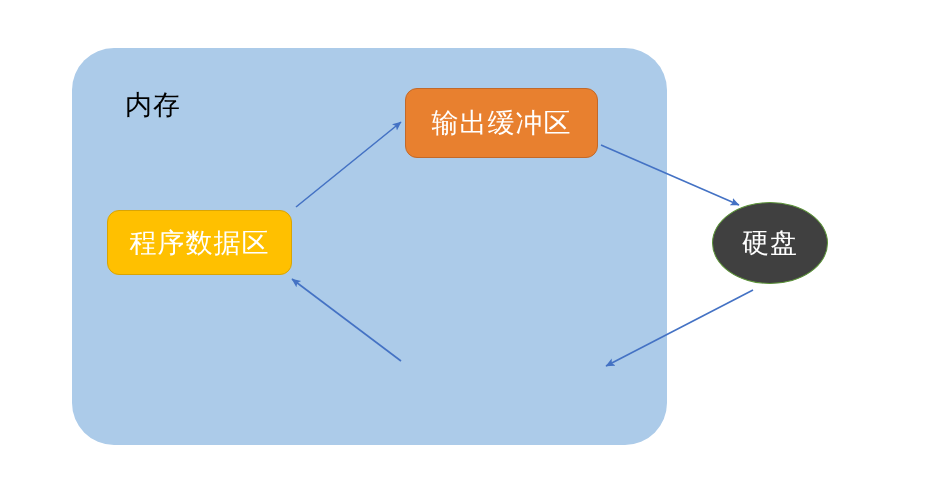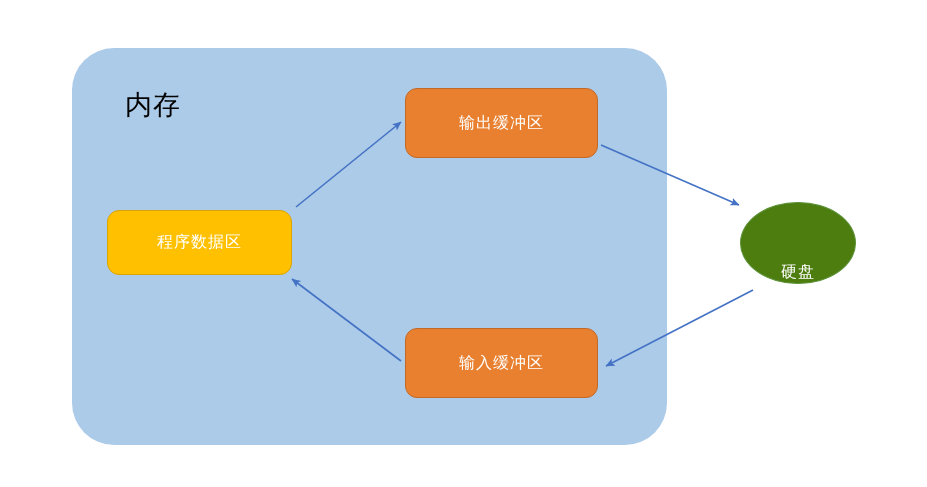--- a/index.html
+++ b/index.html
@@ -35,21 +35,21 @@
     color: #000000;
     letter-spacing: 1px;
     white-space: nowrap;
   }
   .node {
     position: absolute;
     display: flex;
     align-items: center;
     justify-content: center;
     color: #ffffff;
-    font-size: 16px;
+    font-size: 27px;
     letter-spacing: 1px;
     box-sizing: border-box;
     white-space: nowrap;
   }
   .node-data {
     left: 107px;
     top: 210px;
     width: 185px;
     height: 65px;
     background: #FFC000;
@@ -69,28 +69,27 @@
   .node-inbuf {
     left: 405px;
     top: 328px;
     width: 193px;
     height: 70px;
     background: #E8802F;
     border: 1px solid #c2692a;
     border-radius: 12px;
   }
   .node-disk {
-    left: 740px;
+    left: 712px;
     top: 202px;
     width: 116px;
     height: 82px;
-    background: #4d7c0f;
+    background: #404040;
     border: 1px solid #5c9339;
     border-radius: 50%;
-    align-items: flex-end;
   }
   .arrows {
     position: absolute;
     left: 0;
     top: 0;
     width: 927px;
     height: 487px;
     pointer-events: none;
   }
 </style>
@@ -116,21 +115,18 @@
   </svg>
 
   <div class="node node-data">
     <span>程序数据区</span>
   </div>
 
   <div class="node node-outbuf">
     <span>输出缓冲区</span>
   </div>
 
-  <div class="node node-inbuf">
-    <span>输入缓冲区</span>
-  </div>
 
   <div class="node node-disk">
     <span>硬盘</span>
   </div>
 
 </div>
 
 </body></html>

